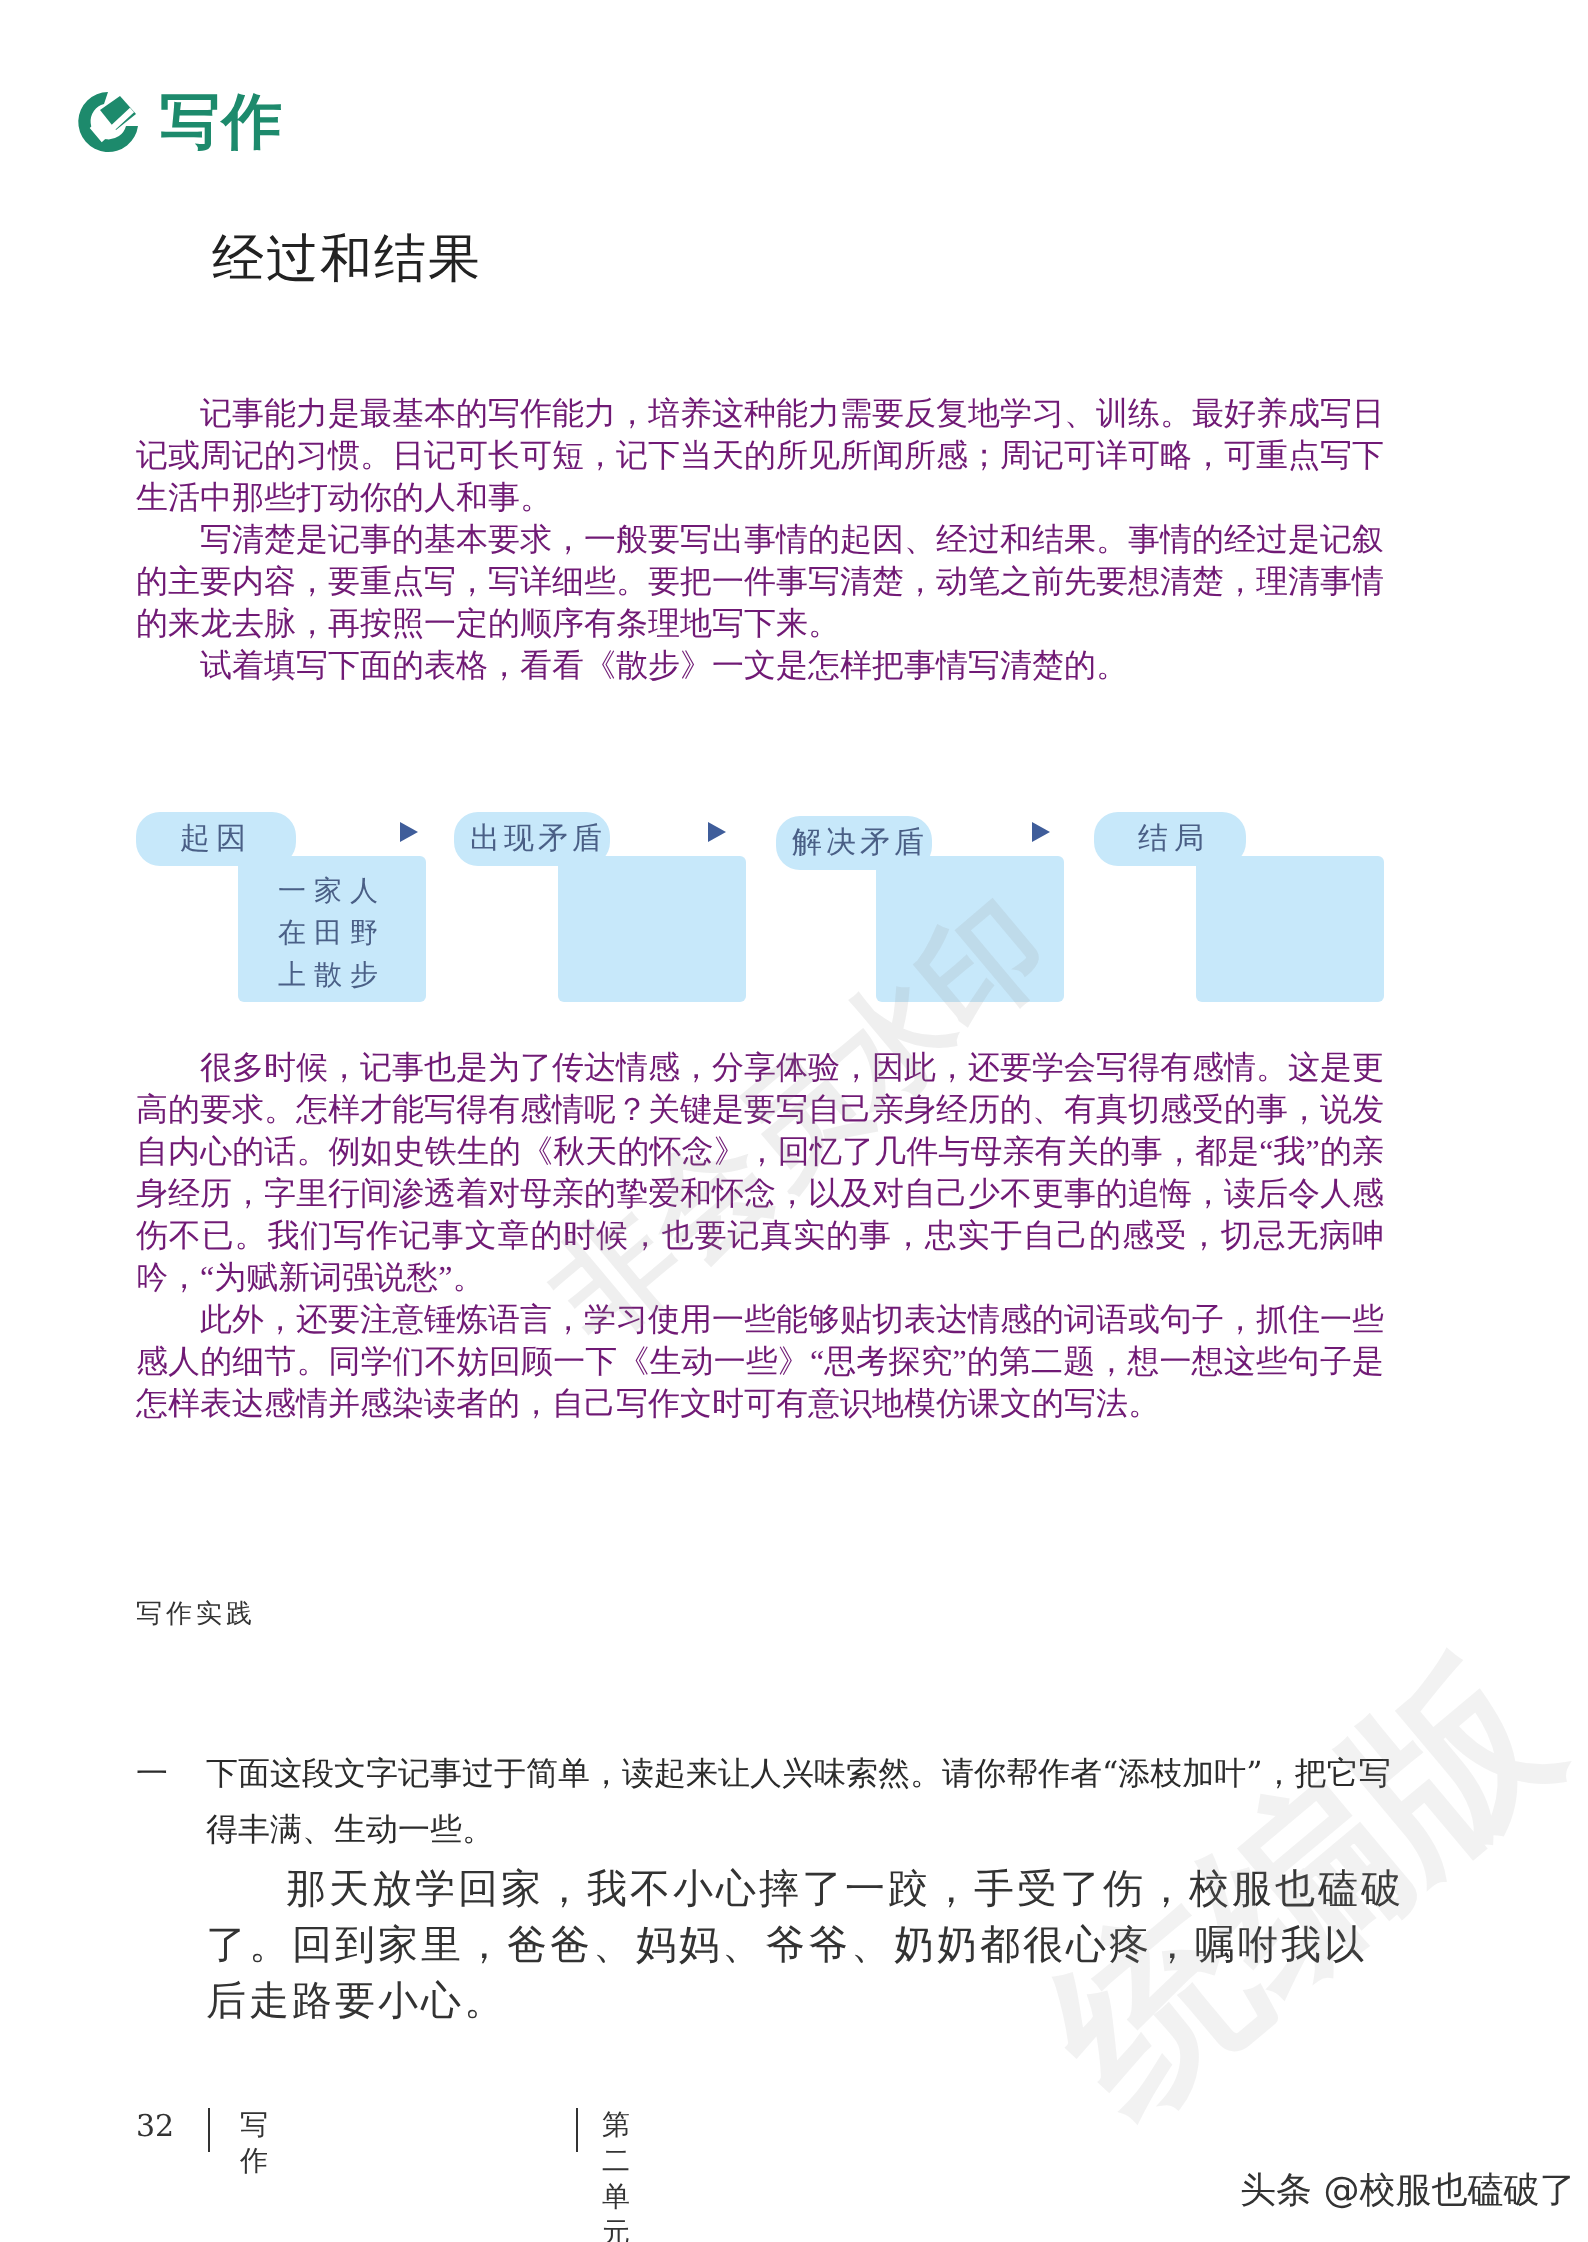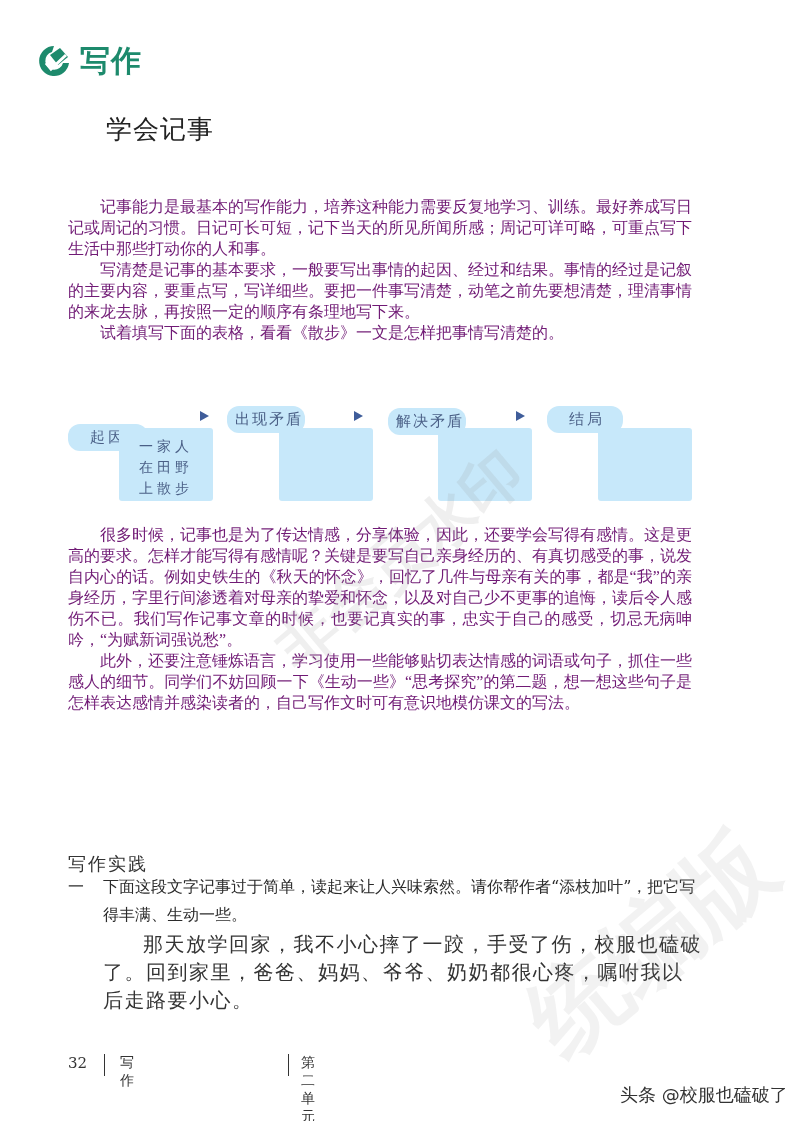--- a/index.html
+++ b/index.html
@@ -17,21 +17,21 @@
   .para { left: 68px; width: 624px; font-size: 16px; line-height: 21px; text-align: justify; color: #701a75; }
   .para p { margin: 0; text-indent: 2em; }
 
   .flow { left: 60px; top: 400px; width: 650px; height: 110px; }
   .fl-label { position: absolute; height: 27px; border-radius: 12px; background: #c7e8fa; color: #4a5f86;
     font-size: 15px; line-height: 27px; letter-spacing: 3px; box-sizing: border-box; padding-left: 10px; }
   .fl-box { position: absolute; width: 94px; height: 73px; border-radius: 3px; background: #c7e8fa;
     color: #4a5f86; font-size: 14px; line-height: 21px; letter-spacing: 4px; box-sizing: border-box; padding: 8px 8px 0 20px; }
   .fl-arrow { position: absolute; width: 0; height: 0; border-top: 5px solid transparent; border-bottom: 5px solid transparent; border-left: 9px solid #3f5d9a; }
 
-  .section-title { left: 68px; top: 852px; font-size: 18px; color: #333; letter-spacing: 2px; }
+  .section-title { left: 68px; top: 798px; font-size: 13px; color: #333; letter-spacing: 2px; }
   .task { left: 68px; top: 873px; width: 640px; font-size: 16px; line-height: 28px; color: #2b2b2b; }
   .task-num { position: absolute; left: 0; top: 0; }
   .task-text { margin-left: 35px; }
   .sample { left: 103px; top: 930px; width: 600px; font-size: 20px; line-height: 28px; color: #333; letter-spacing: 1.5px; }
   .sample p { margin: 0; text-indent: 2em; }
 
   .footer { left: 68px; top: 1052px; height: 26px; font-size: 14px; color: #333; }
   .page-num { position: absolute; left: 0; top: 2px; font-size: 15px; }
   .fsep { position: absolute; width: 1px; height: 22px; background: #333; top: 2px; }
   .footer-section { position: absolute; left: 52px; top: 2px; letter-spacing: 8px; }
@@ -47,30 +47,30 @@
 
 <div class="abs header">
   <svg class="logo" viewBox="0 0 36 36">
     <path d="M18 3 A15 15 0 1 0 33 20 L27 20 A9 9 0 1 1 16 9 Z" fill="#1d8a6c"></path>
     <path d="M14 12 L24 5 L32 14 L22 22 Z" fill="#1d8a6c"></path>
     <path d="M10 20 L15 26 L30 12" fill="none" stroke="#ffffff" stroke-width="3"></path>
   </svg>
   <span class="header-title">写作</span>
 </div>
 
-<div class="abs lesson-title">学会记事</div>
+<div class="abs lesson-title">经过和结果</div>
 
 <div class="abs para" style="top:196px;">
   <p>记事能力是最基本的写作能力，培养这种能力需要反复地学习、训练。最好养成写日记或周记的习惯。日记可长可短，记下当天的所见所闻所感；周记可详可略，可重点写下生活中那些打动你的人和事。</p>
   <p>写清楚是记事的基本要求，一般要写出事情的起因、经过和结果。事情的经过是记叙的主要内容，要重点写，写详细些。要把一件事写清楚，动笔之前先要想清楚，理清事情的来龙去脉，再按照一定的顺序有条理地写下来。</p>
   <p>试着填写下面的表格，看看《散步》一文是怎样把事情写清楚的。</p>
 </div>
 
 <div class="abs flow">
-  <div class="fl-label" style="left:8px; top:24px; width:80px; padding-left:22px;">起因</div>
+  <div class="fl-label" style="left:8px; top:6px; width:80px; padding-left:22px;">起因</div>
   <div class="fl-box" style="left:59px; top:28px;">一家人在田野上散步</div>
   <div class="fl-arrow" style="left:140px; top:11px;"></div>
 
   <div class="fl-label" style="left:167px; top:6px; width:78px; letter-spacing:2px; padding-left:8px;">出现矛盾</div>
   <div class="fl-box" style="left:219px; top:28px;"></div>
   <div class="fl-arrow" style="left:294px; top:11px;"></div>
 
   <div class="fl-label" style="left:328px; top:8px; width:78px; letter-spacing:2px; padding-left:8px;">解决矛盾</div>
   <div class="fl-box" style="left:378px; top:28px;"></div>
   <div class="fl-arrow" style="left:456px; top:11px;"></div>

